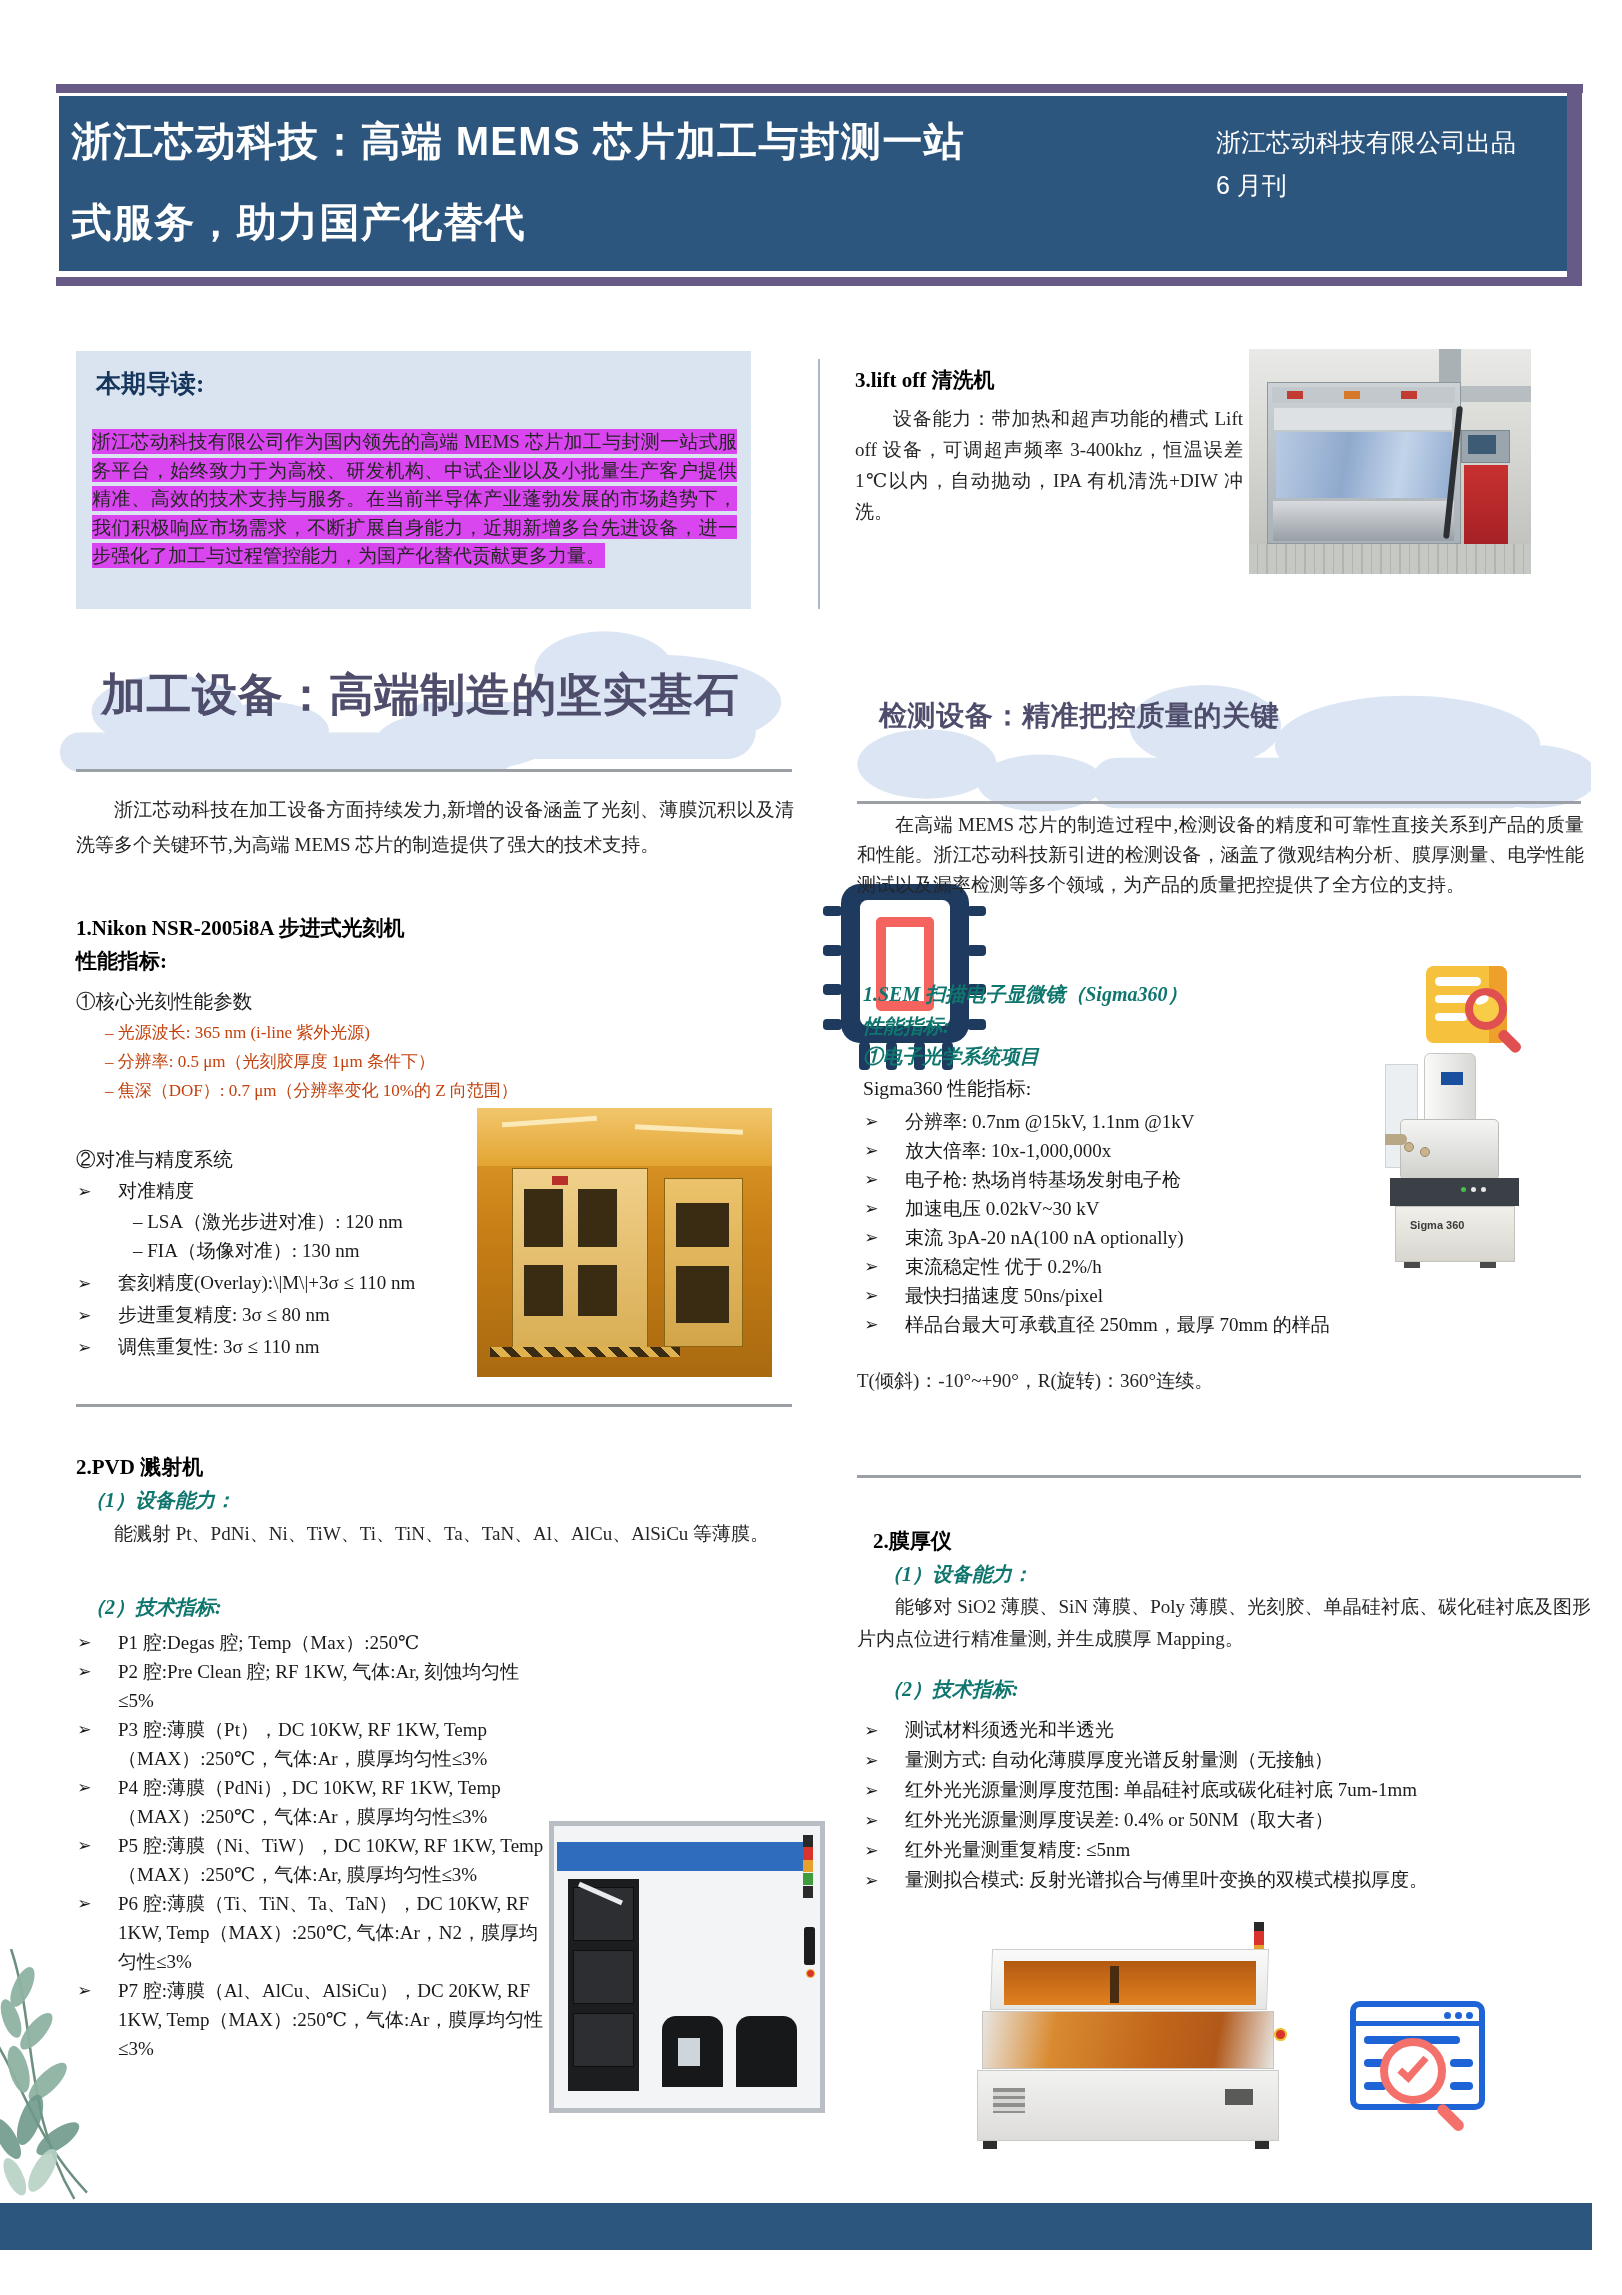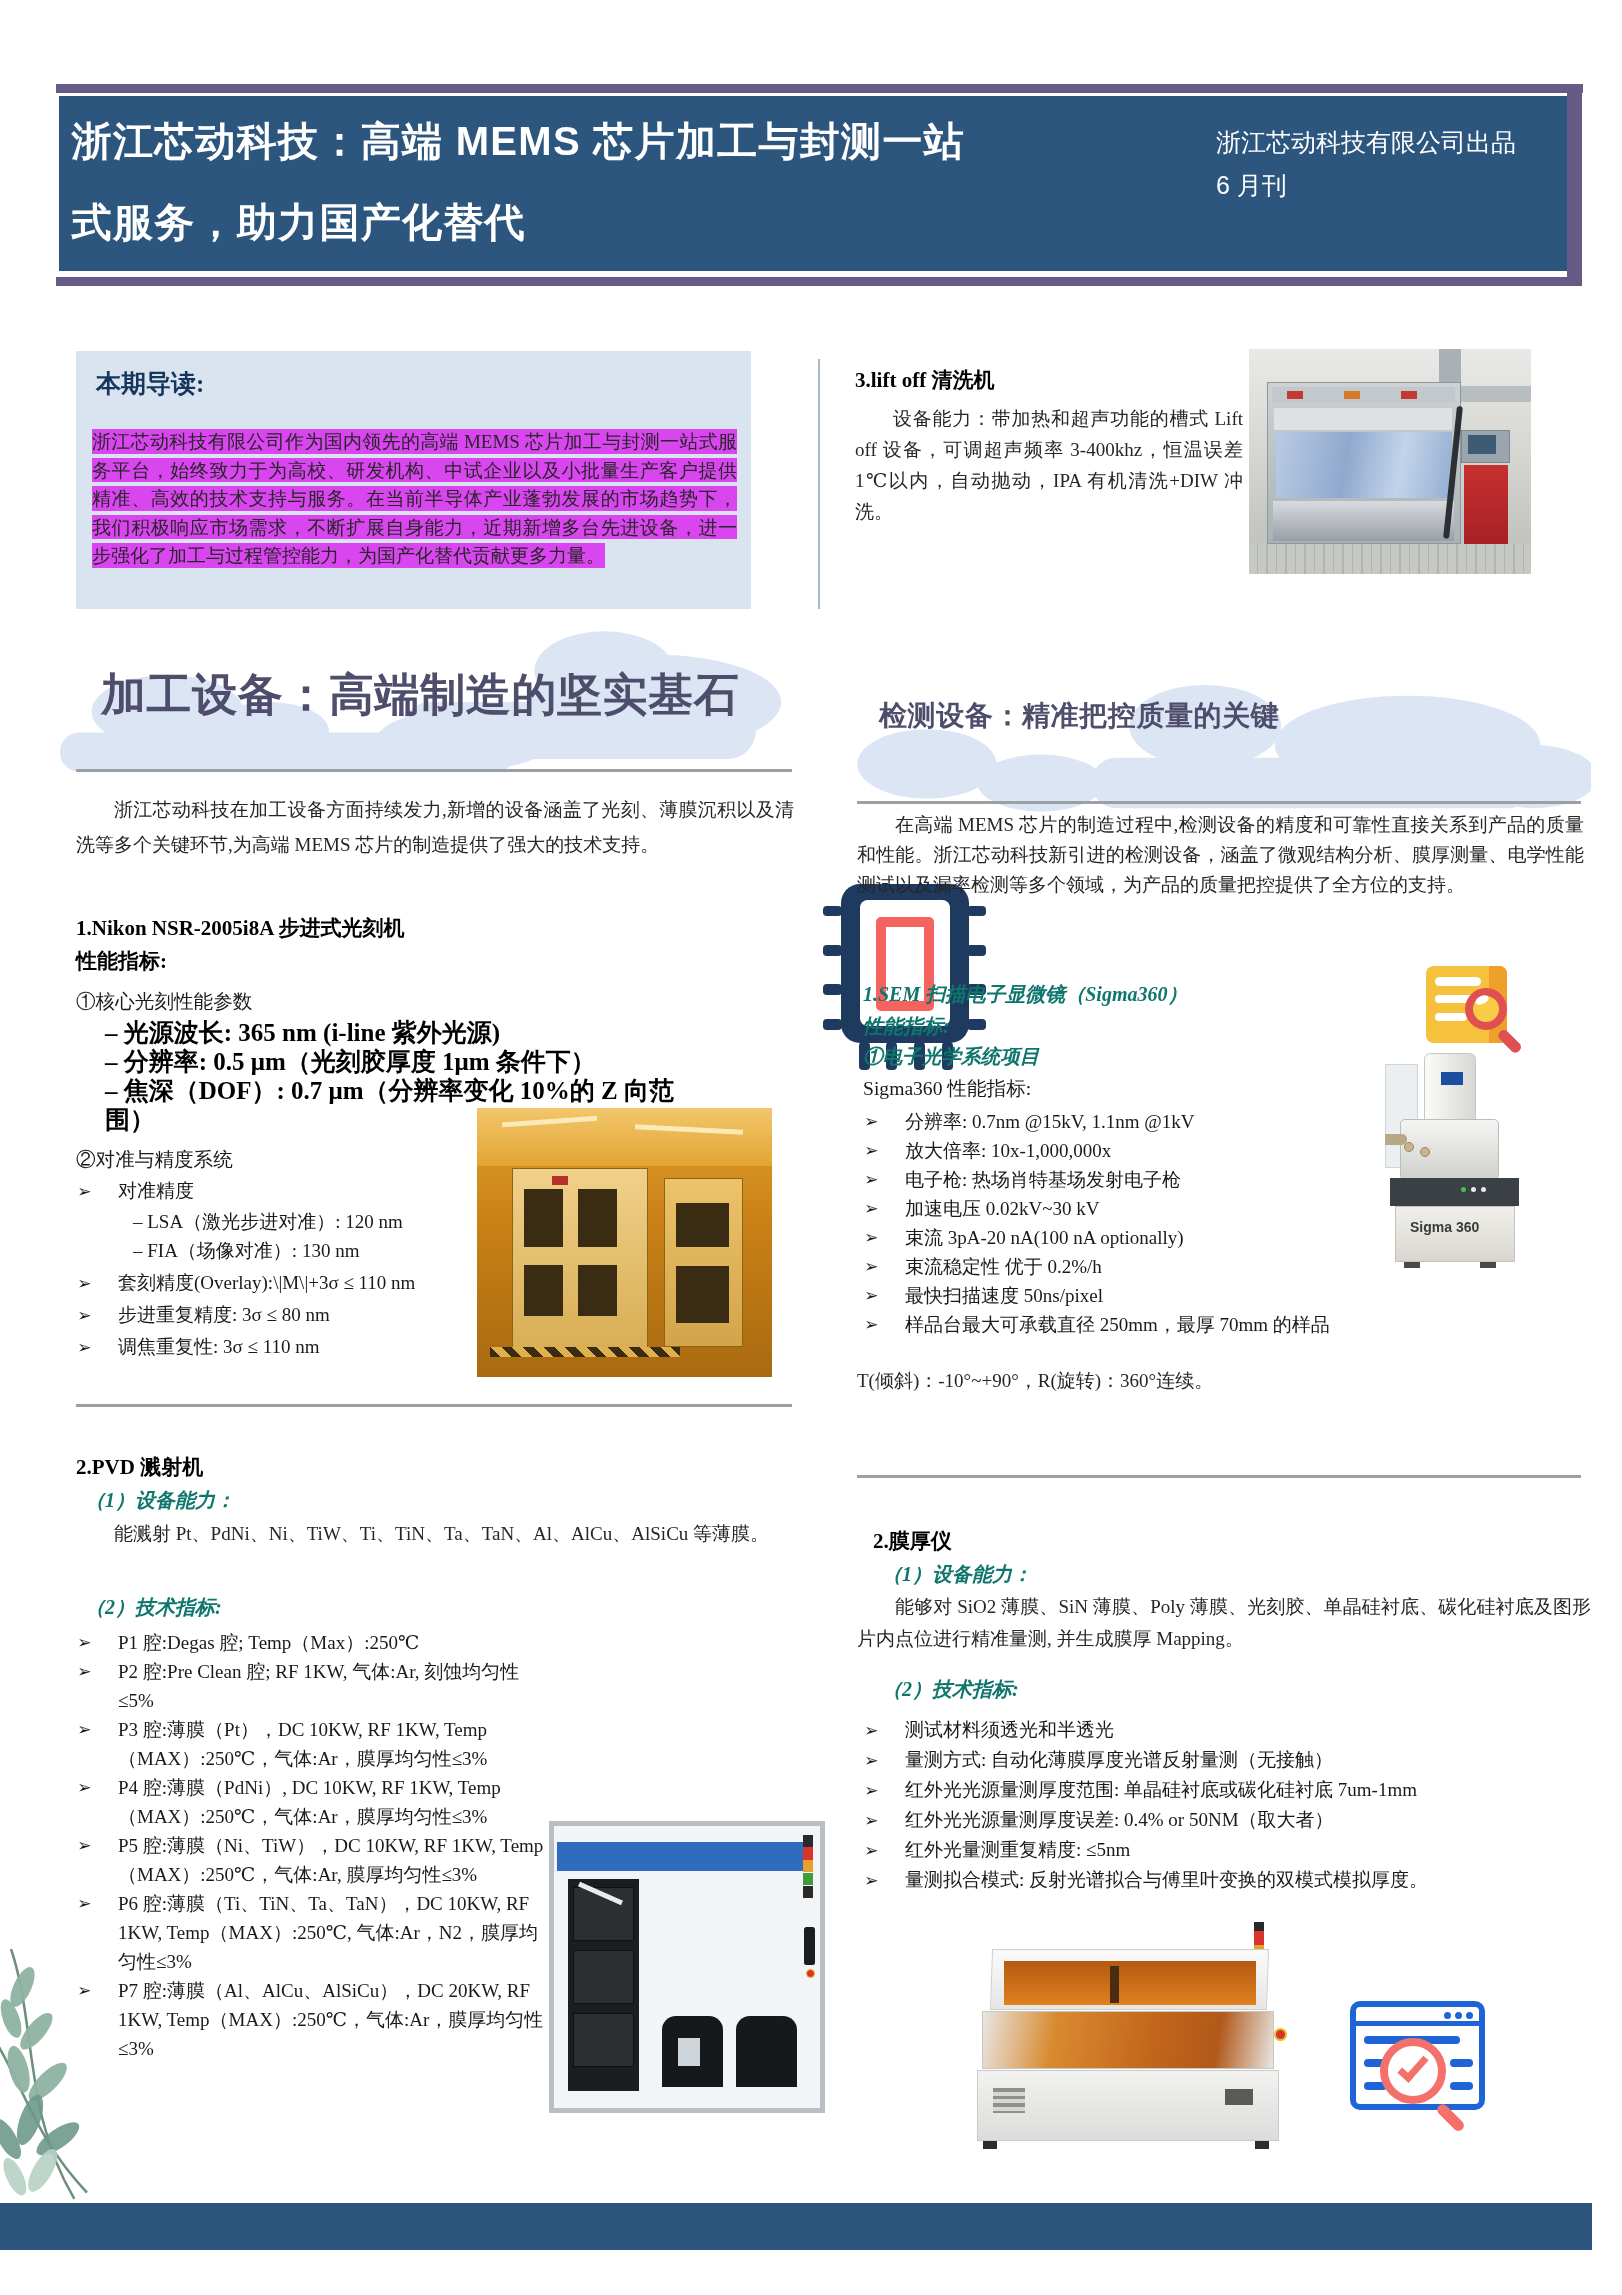--- a/index.html
+++ b/index.html
@@ -30,21 +30,21 @@
   .v-divider   { left:818px; top:359px; width:1.9px; height:250px; background:#aab8cc; }
 
   
   .h3        { font-size:21px; font-weight:bold; color:#000; }
   .h4        { font-size:20px; font-weight:bold; color:#0f766e;font-style:italic; }
   .para      { font-size:19px; text-align:justify; color:#262626; }
   .indent    { text-indent:2em; }
   ul.blist   { list-style:none; font-size:19px; color:#1a1a1a; }
   ul.blist li{ position:relative; padding-left:42px; }
   ul.blist .mk { position:absolute; left:1.3px; top:0; font-family:"DejaVu Sans",sans-serif; font-size:17px; }
-  .dash      { padding-left:29px; font-size:25px; color:#000000;font-weight:bold; }
+  .dash      { padding-left:29px; font-size:17px; color:#c2410c; }
   .subdash   { padding-left:29px; font-size:19px; color:#1a1a1a; }
 
   
   .sec-head  { font-size:45px; font-weight:800; color:#4e4d6c; letter-spacing:0.6px; white-space:nowrap; }
   .rule-gray { height:3.2px; background:#9aa0a6; }
   .cloud     { pointer-events:none; }
 
   
   .chip { left:813px; top:884px; width:183px; height:193px; }
   .chip .body  { position:absolute; left:28px; top:0; width:128px; height:159px; background:#1e3a5f; border-radius:19px; }
@@ -117,21 +117,21 @@
   .ph-sem { left:1385px; top:1053px; width:142px; height:218px; background:#fff; }
   .ph-sem .col   { position:absolute; left:39px; top:0; width:52px; height:71px; background:linear-gradient(90deg,#fbfbfa,#d7d7d4); border-radius:6.3px 6.3px 0 0; border:0.6px solid #c6c6c2; }
   .ph-sem .zeiss { position:absolute; left:56px; top:19px; width:21.5px; height:12.6px; background:#1a4fa0; }
   .ph-sem .side  { position:absolute; left:0; top:11.4px; width:33px; height:104px; background:#eceff1; border:0.6px solid #cfd4d7; }
   .ph-sem .mid   { position:absolute; left:15px; top:66px; width:99px; height:61px; background:linear-gradient(#f5f5f3,#cfcfcc); border:0.6px solid #bcbcb8; border-radius:5px; }
   .ph-sem .arm   { position:absolute; left:-7.6px; top:81px; width:30px; height:11.4px; background:#b9a886; border-radius:5px; }
   .ph-sem .knob  { position:absolute; width:10px; height:10px; border-radius:50%; background:#c9b48f; border:1.3px solid #9a8763; }
   .ph-sem .slab  { position:absolute; left:5px; top:125px; width:129px; height:28px; background:#3b3f46; }
   .ph-sem .led   { position:absolute; top:134px; width:5px; height:5px; border-radius:50%; }
   .ph-sem .base  { position:absolute; left:10px; top:153px; width:120px; height:56px; background:linear-gradient(#f0efe9,#d8d6cf); border:0.6px solid #c4c2ba; }
-  .ph-sem .lbl   { position:absolute; left:25px; top:166px; font-family:"Liberation Sans",sans-serif; font-weight:bold; font-size:14px; color:#3a3a3a; }
+  .ph-sem .lbl   { position:absolute; left:25px; top:166px; font-family:"Liberation Sans",sans-serif; font-weight:bold; font-size:11px; color:#3a3a3a; }
   .ph-sem .foot  { position:absolute; top:209px; width:16.4px; height:6.3px; background:#4a4a48; }
 
   .ph-thk { left:977px; top:1922px; width:319px; height:233px; background:#fff; }
   .ph-thk .tower { position:absolute; left:277px; top:0; width:10px; height:73px; }
   .ph-thk .tw    { position:absolute; left:0; width:10px; }
   .ph-thk .lid   { position:absolute; left:14px; top:26.6px; width:277px; height:61px; background:linear-gradient(#fafafa,#e6e6e4); border:1.3px solid #cfcfcd; transform:skewX(-2deg); }
   .ph-thk .lidwin{ position:absolute; left:26.6px; top:39px; width:252px; height:44px; background:linear-gradient(#b35a12,#e0801f); }
   .ph-thk .robot { position:absolute; left:133px; top:44px; width:8.9px; height:37px; background:#4a2c10; }
   .ph-thk .mid   { position:absolute; left:5px; top:89px; width:292px; height:58px;
       background:linear-gradient(100deg,#e8e6e2 0%,#d98a30 25%,#c0651a 60%,#b1591a 80%,#e8e6e2 100%); border:1.3px solid #c5c5c3; }

